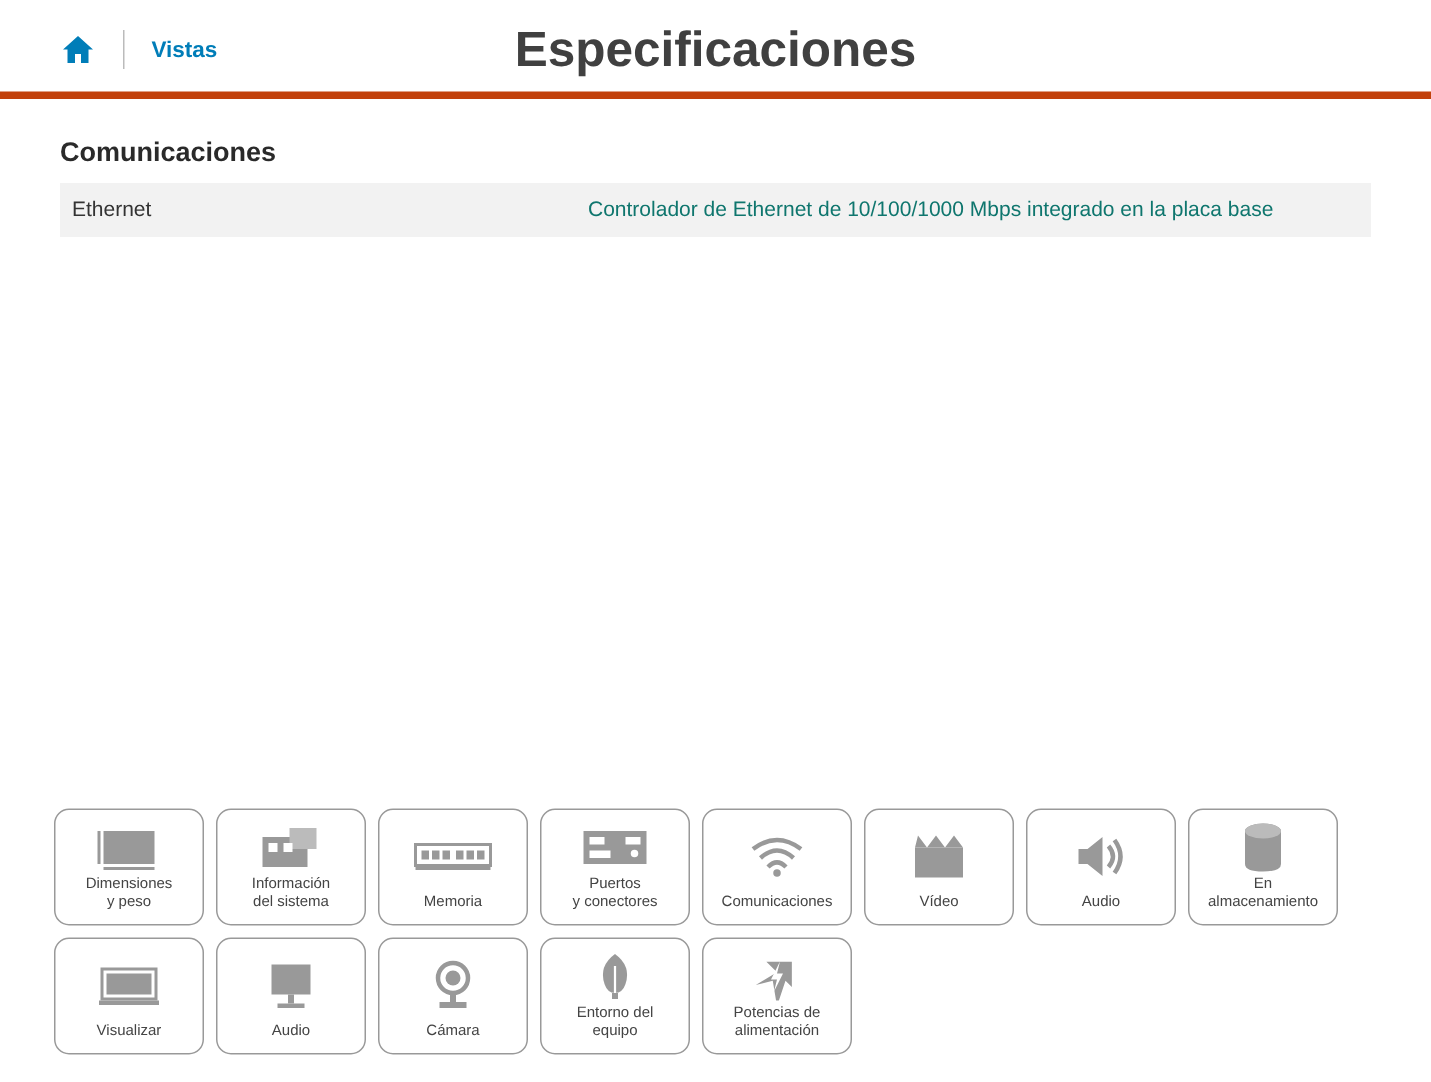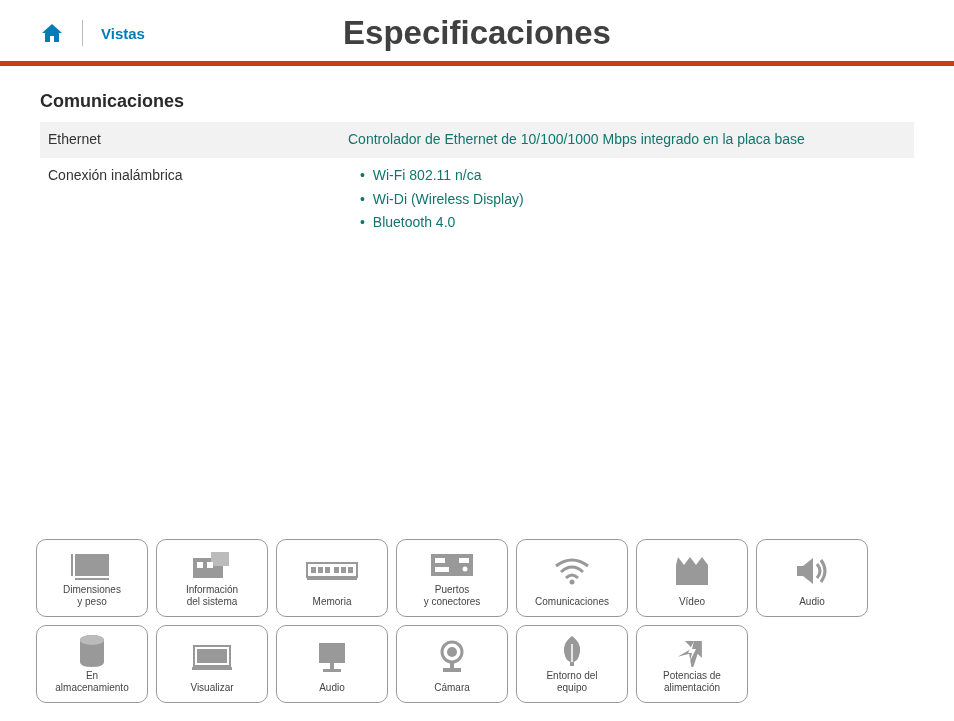--- a/index.html
+++ b/index.html
@@ -54,20 +54,21 @@
       font-size: 18px;
       font-weight: 700;
       color: #2a2a2a;
       margin-bottom: 10px;
     }
     .spec-row {
       display: flex;
       padding: 6px 8px;
       font-size: 14px;
       line-height: 1.7;
+      gap: 44px;
     }
     .spec-row.highlighted {
       background: #f2f2f2;
     }
     .spec-label {
       width: 300px;
       flex-shrink: 0;
       color: #333;
     }
     .spec-value {
@@ -85,21 +86,21 @@
     .nav-cards {
       position: absolute;
       bottom: 18px;
       left: 36px;
       right: 10px;
       display: flex;
       flex-wrap: wrap;
       gap: 8px;
     }
     .card {
-      width: 112px;
+      width: 100px;
       height: 78px;
       border: 1px solid #999;
       border-radius: 10px;
       display: flex;
       flex-direction: column;
       align-items: center;
       justify-content: flex-end;
       padding: 6px 4px 8px 4px;
       cursor: pointer;
       background: #fff;
@@ -138,30 +139,20 @@
 </div>
 
 <div class="content">
   <h2 class="section-title">Comunicaciones</h2>
 
   <div class="spec-row highlighted">
     <div class="spec-label">Ethernet</div>
     <div class="spec-value">Controlador de Ethernet de 10/100/1000 Mbps integrado en la placa base</div>
   </div>
 
-  <div class="spec-row">
-    <div class="spec-label">Conexión inalámbrica</div>
-    <div class="spec-value">
-      <ul>
-        <li>Wi-Fi 802.11 n/ca</li>
-        <li>Wi-Di (Wireless Display)</li>
-        <li>Bluetooth 4.0</li>
-      </ul>
-    </div>
-  </div>
 </div>
 
 <div class="nav-cards">
 
   <div class="card">
     <div class="card-icon">
       <svg width="46" height="34" viewBox="0 0 46 34">
           <rect x="6" y="6" width="34" height="22" fill="#999"></rect>
           <line x1="3" y1="6" x2="3" y2="28" stroke="#999" stroke-width="2"></line>
           <line x1="6" y1="31" x2="40" y2="31" stroke="#999" stroke-width="2"></line>

